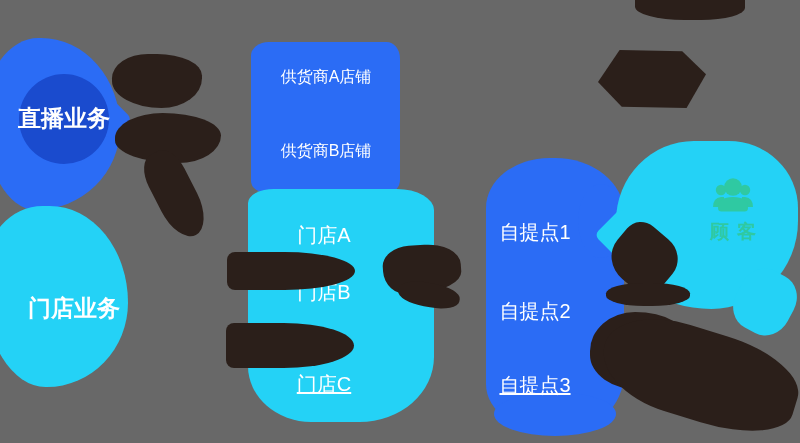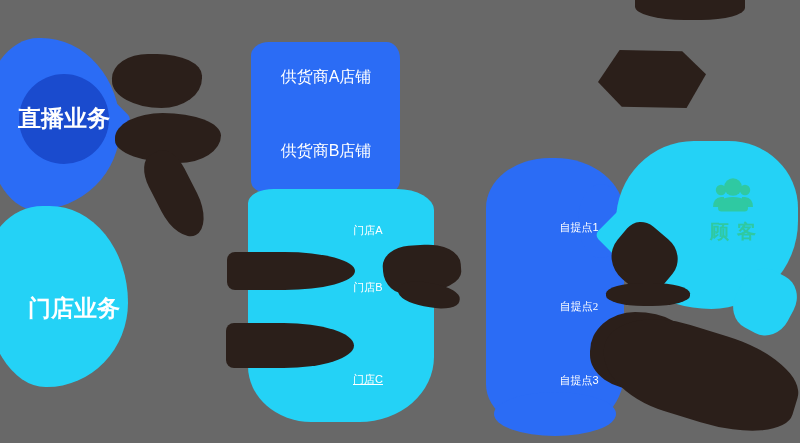--- a/index.html
+++ b/index.html
@@ -11,21 +11,21 @@
   .abs{position:absolute;}
   .blue{background:var(--blue,#2B6CF5);}
   .cyan{background:var(--cyan,#24D2F6);}
   .dark{background:var(--dark-blob,#2B1F1A);}
   .label{
     position:absolute;color:var(--white,#fff);text-align:center;
     line-height:1.1;white-space:nowrap;
   }
   .label.big{font-size:23px;font-weight:bold;}
   .label.mid{font-size:16px;}
-  .label.node{font-size:11px;padding-left:44px;}
+  .label.node{font-size:20px;}
 
   
   .live-blob{left:-16px;top:38px;width:136px;height:172px;
     border-radius:40% 58% 62% 38% / 45% 52% 48% 55%;}
   .live-tip{left:96px;top:104px;width:30px;height:30px;border-radius:6px;
     transform:rotate(45deg);}
   .live-circle{left:19px;top:74px;width:90px;height:90px;border-radius:50%;
     background:var(--dark-blue,#1A4BCE);display:flex;align-items:center;justify-content:center;}
   .store-blob{left:-16px;top:206px;width:144px;height:181px;
     border-radius:42% 56% 58% 44% / 38% 55% 48% 58%;}
@@ -98,22 +98,22 @@
 
   <div class="abs cyan stores-box"></div>
   <div class="label node" style="left:248px;top:224px;width:152px;">门店A</div>
   <div class="label node" style="left:248px;top:281px;width:152px;">门店B</div>
   <div class="label node" style="left:248px;top:373px;width:152px;text-decoration:underline;">门店C</div>
 
   <div class="abs blue pickup-blob"></div>
   <div class="abs blue pickup-bump1"></div>
   <div class="abs blue pickup-bump2"></div>
   <div class="label node" style="left:480px;top:221px;width:110px;">自提点1</div>
-  <div class="label node" style="left:480px;top:300px;width:110px;font-family:Liberation Serif, serif;">自提点2</div>
-  <div class="label node" style="left:480px;top:374px;width:110px;">自提点3</div>
+  <div class="label node" style="left:480px;top:300px;width:110px;">自提点2</div>
+  <div class="label node" style="left:480px;top:374px;width:110px;text-decoration:underline;">自提点3</div>
 
   <div class="abs cyan customer-blob"></div>
   <div class="abs cyan customer-tip"></div>
   <div class="abs cyan customer-tail"></div>
   <div class="abs people-icon">
     <svg width="40" height="42" viewBox="0 0 40 40" fill="currentColor" aria-hidden="true">
       <circle cx="8" cy="14" r="5.2"></circle>
       <circle cx="32" cy="14" r="5.2"></circle>
       <path d="M0 31 q0 -9 8 -10 h3 v10 z"></path>
       <path d="M40 31 q0 -9 -8 -10 h-3 v10 z"></path>

